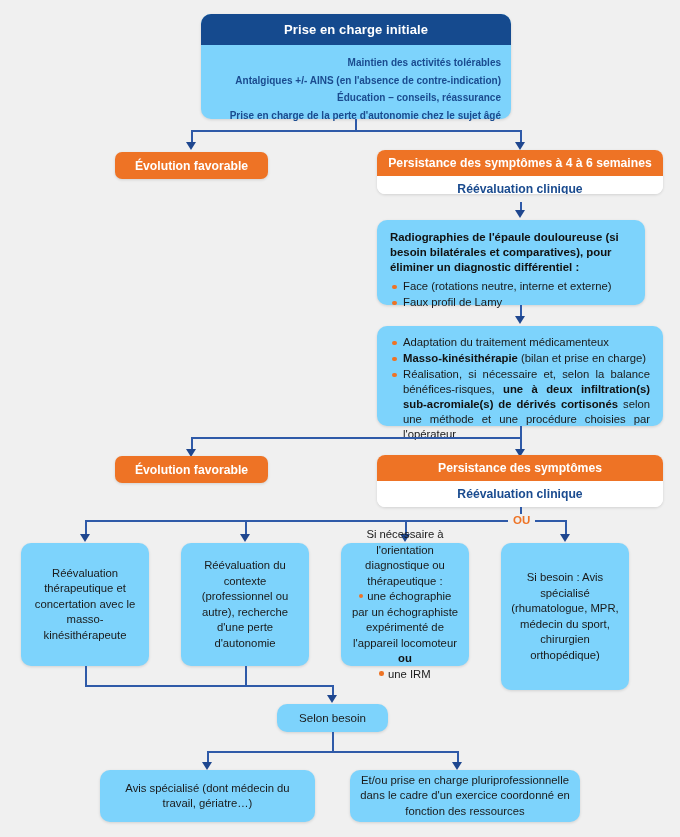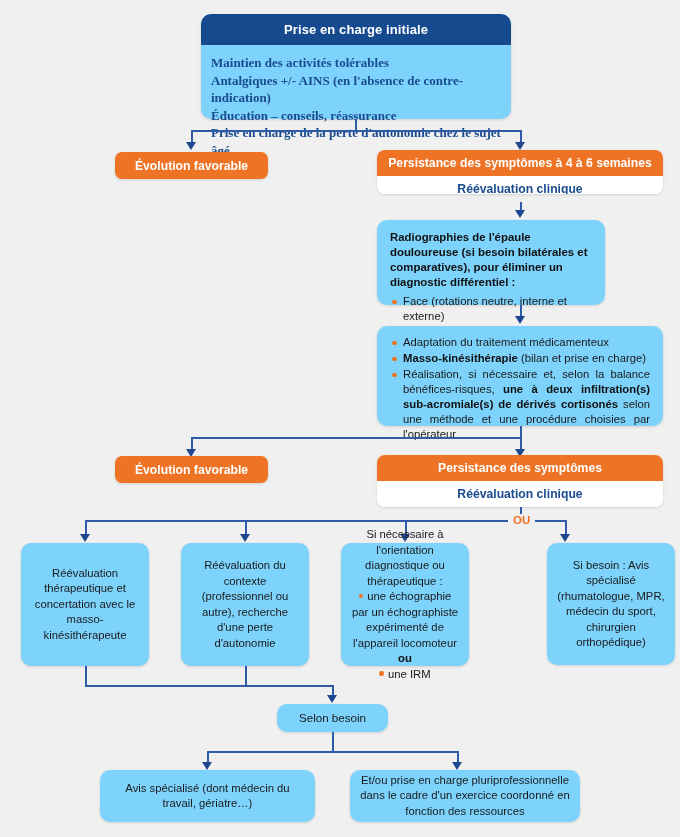--- a/index.html
+++ b/index.html
@@ -32,26 +32,25 @@
     color:#fff;
     font-weight:bold;
     font-size:13px;
     text-align:center;
     padding:8px 0 8px;
     border-radius:10px 10px 0 0;
     letter-spacing:.1px;
   }
   .navy-body{
     color:#1a4b8f;
-    text-align:left;
-    font-size:13px;
+    text-align:right;
+    font-size:10px;
     line-height:17.6px;
     padding:9px 10px 11px;
     font-weight:600;
-    font-family:Liberation Serif, serif;
   }
 
   
   .pill{
     position:absolute;
     background:#ee7325;
     color:#ffffff;
     border-radius:7px;
     display:flex;align-items:center;justify-content:center;
     font-size:12.2px;font-weight:bold;
@@ -152,21 +151,21 @@
   <div class="pill" style="left:115px;top:152px;width:153px;height:27px;">Évolution favorable</div>
 
   <div class="oh-card" style="left:377px;top:150px;width:286px;height:44px;">
     <div class="oh-head">Persistance des symptômes à 4 à 6 semaines</div>
     <div class="oh-body">Réévaluation clinique</div>
   </div>
 
   <div class="ln vl" style="left:520px;top:202px;height:11px;"></div>
   <div class="arw" style="left:515px;top:210px;"></div>
 
-  <div class="card" style="left:377px;top:220px;width:228px;height:85px;padding:10px 13px;">
+  <div class="card" style="left:377px;top:220px;width:268px;height:85px;padding:10px 13px;">
     <p class="lead">Radiographies de l'épaule douloureuse (si besoin bilatérales et comparatives), pour éliminer un diagnostic différentiel :</p>
     <ul class="blist">
       <li>Face (rotations neutre, interne et externe)</li>
       <li>Faux profil de Lamy</li>
     </ul>
   </div>
 
   <div class="ln vl" style="left:520px;top:305px;height:14px;"></div>
   <div class="arw" style="left:515px;top:316px;"></div>
 
@@ -224,21 +223,21 @@
     <ul class="cblist">
       <li>
         <span class="dot"></span><span>une échographie par un échographiste expérimenté de l'appareil locomoteur </span><b class="bk">ou</b>
       </li>
       <li>
         <span class="dot"></span><span>une IRM</span>
       </li>
     </ul>
   </div>
 
-  <div class="card plain" style="left:501px;top:543px;width:128px;height:122px;margin-left:46px;">
+  <div class="card plain" style="left:501px;top:543px;width:128px;height:147px;">
     <div>Si besoin : Avis spécialisé (rhumatologue, MPR, médecin du sport, chirurgien orthopédique)</div>
   </div>
 
   <div class="ln vl" style="left:85px;top:666px;height:20px;"></div>
   <div class="ln vl" style="left:245px;top:666px;height:20px;"></div>
   <div class="ln hl" style="left:85px;top:685px;width:248px;"></div>
   <div class="ln vl" style="left:332px;top:685px;height:12px;"></div>
   <div class="arw" style="left:327px;top:695px;"></div>
 
   <div class="card plain" style="left:277px;top:704px;width:111px;height:28px;font-size:11.6px;">Selon besoin</div>

